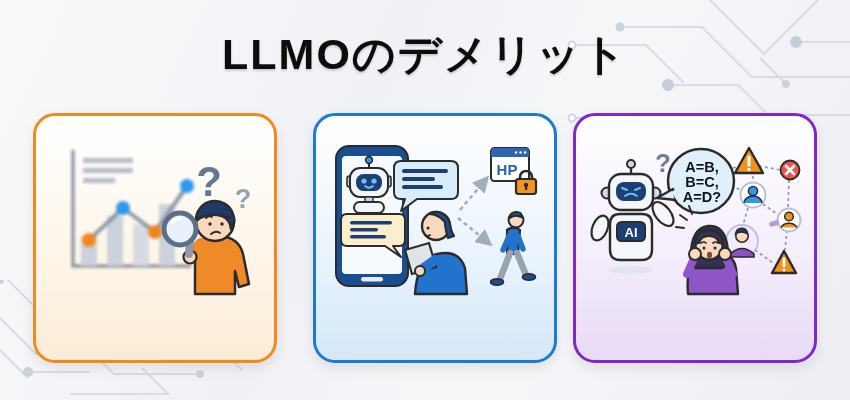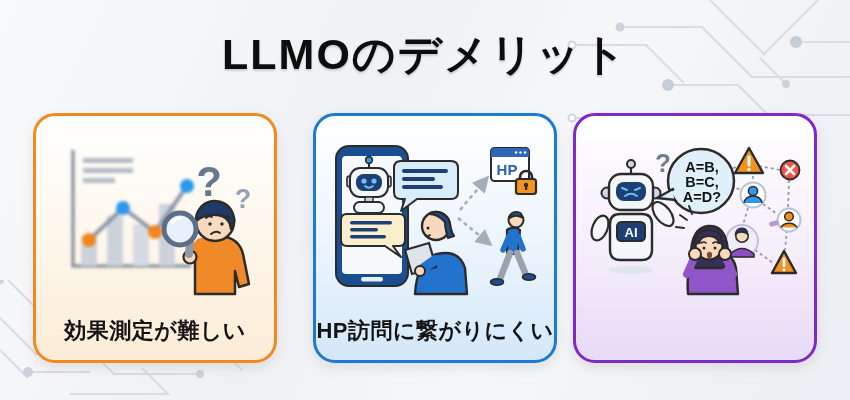--- a/index.html
+++ b/index.html
@@ -116,21 +116,20 @@
           <path d="M158,120 l-12,14" stroke="#f08a28" stroke-width="12" stroke-linecap="round"></path>
           <circle cx="147" cy="133" r="6.5" fill="#f8d9bd" class="ink" stroke-width="2.2"></circle>
         </g>
 
         <g>
           <line x1="147" y1="117" x2="146" y2="130" stroke="#8f99a8" stroke-width="8" stroke-linecap="round"></line>
           <circle cx="137" cy="105" r="16" fill="#e7f0fb" stroke="#5c6e88" stroke-width="5"></circle>
           <path d="M129,99 a11,11 0 0,1 9,-5" stroke="#ffffff" stroke-width="3" fill="none" stroke-linecap="round"></path>
         </g>
       </svg>
-      <div class="card-label">効果測定が難しい</div>
     </div>
 
     <div class="card card-blue">
       <svg class="illus" width="224" height="180" viewBox="0 0 224 180">
         <defs>
           <marker id="arwB" viewBox="0 0 10 10" refX="8" refY="5" markerWidth="6.5" markerHeight="6.5" orient="auto-start-reverse">
             <path d="M0,0 L10,5 L0,10 z" fill="#a3aebc"></path>
           </marker>
         </defs>
 
@@ -203,21 +202,20 @@
           <path d="M186,94 a7.5,7.5 0 0,1 12,-4.5 l1,4 q-7,-4 -13,1 z" fill="#1b4d91" class="ink" stroke-width="1.8"></path>
           <path d="M184,106 q7,-5 13,0 l-2,24 -11,0 z" fill="#2273cc" class="ink" stroke-width="2.2" stroke-linejoin="round"></path>
           <path d="M186,112 l-6,14" stroke="#2273cc" stroke-width="5.5" stroke-linecap="round"></path>
           <path d="M195,112 l5,13" stroke="#2273cc" stroke-width="5.5" stroke-linecap="round"></path>
           <path d="M187,129 l-10,26" stroke="#9aa2ad" stroke-width="6.5" stroke-linecap="round"></path>
           <path d="M194,129 l9,22" stroke="#9aa2ad" stroke-width="6.5" stroke-linecap="round"></path>
           <ellipse cx="174" cy="158" rx="6.5" ry="3.2" fill="#1b4d91" class="ink" stroke-width="1.6"></ellipse>
           <ellipse cx="206" cy="153" rx="6.5" ry="3.2" fill="#1b4d91" class="ink" stroke-width="1.6"></ellipse>
         </g>
       </svg>
-      <div class="card-label">HP訪問に繋がりにくい</div>
     </div>
 
     <div class="card card-purple">
       <svg class="illus" width="224" height="180" viewBox="0 0 224 180">
 
         <g stroke="#8b9ab8" stroke-width="1.7" stroke-dasharray="3 3" fill="none">
           <path d="M150,44 L163,41"></path>
           <path d="M148,62 L158,66"></path>
           <path d="M176,42 L198,46"></path>
           <path d="M170,52 L169,60"></path>

